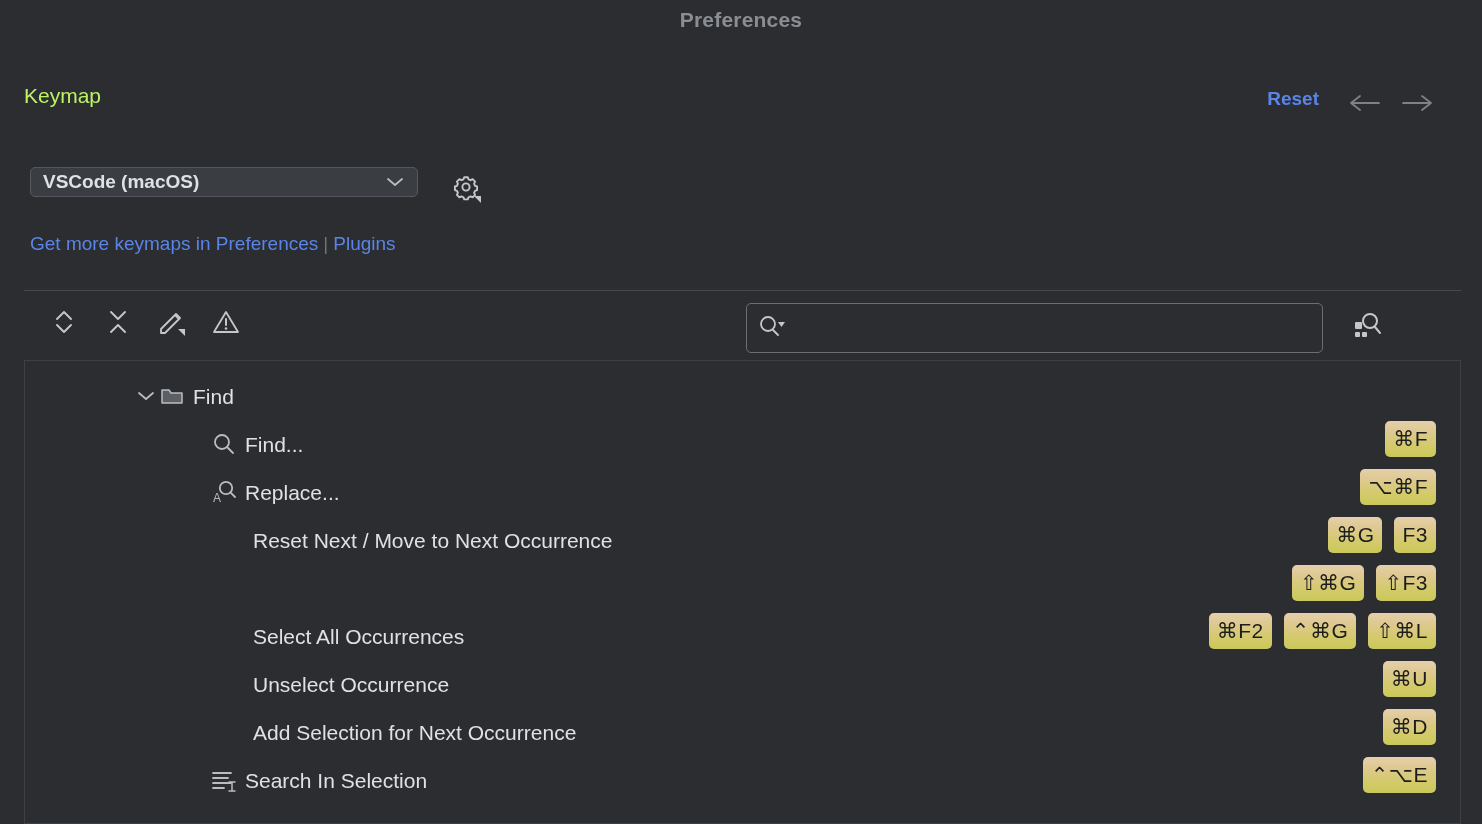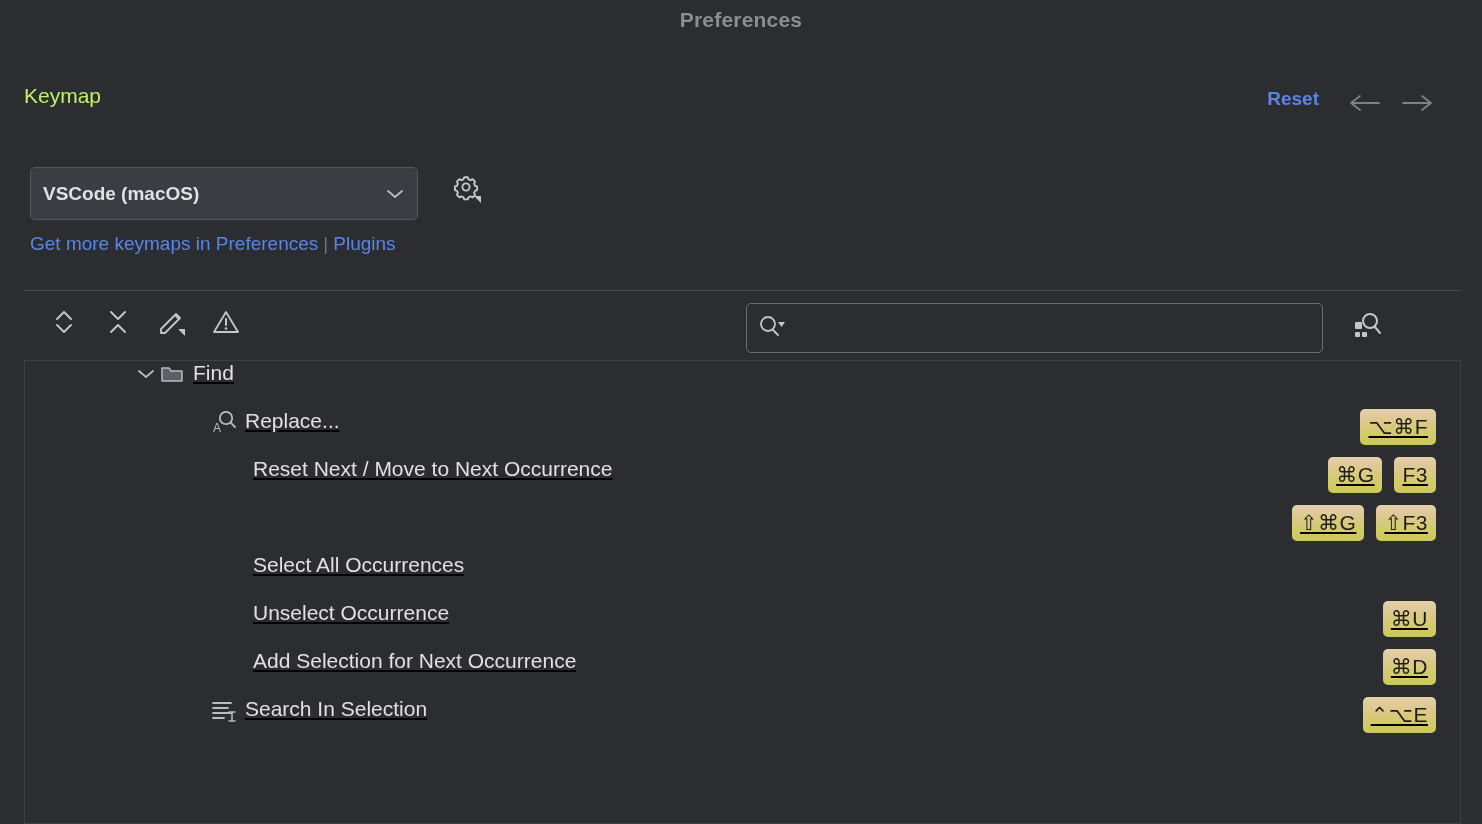--- a/index.html
+++ b/index.html
@@ -33,21 +33,21 @@
   .nav-arrows {
     position: absolute; right: 48px; top: 86px;
     display: flex; gap: 18px; align-items: center;
   }
   .nav-arrow { width: 34px; height: 34px; display: flex; align-items: center; justify-content: center; cursor: pointer; }
   .nav-arrow svg { display: block; }
 
   
   .select-box {
     position: absolute; left: 30px; top: 167px;
-    width: 388px; height: 53px;
+    width: 388px; height: 30px;
     background: #3a3d41; border: 1px solid #55585e; border-radius: 5px;
     display: flex; align-items: center; padding: 0 12px;
     cursor: pointer;
   }
   .select-value { font-size: 19px; font-weight: bold; color: #dfe1e5; flex: 1; }
   .select-chevron { width: 20px; height: 20px; display:flex; align-items:center; justify-content:center;}
 
   .gear-btn {
     position: absolute; left: 448px; top: 171px;
     width: 38px; height: 38px; cursor: pointer;
@@ -90,23 +90,22 @@
   
   .tree-panel {
     position: absolute; left: 24px; top: 360px;
     width: 1437px; height: 464px;
     background: #2b2d30; border: 1px solid #3d4045;
     overflow: hidden;
   }
   .tree-row {
     position: relative;
     height: 48px;
-    display: flex; align-items: flex-start;
+    display: flex; align-items: flex-end;
     cursor: pointer;
-    text-decoration: underline;
   }
   .row-icon { width: 26px; height: 26px; display: flex; align-items: center; justify-content: center; flex: none; }
   .row-caret { width: 26px; height: 26px; display:flex; align-items:center; justify-content:center; flex:none; cursor:pointer;}
   .row-label { font-size: 21px; color: #dfe1e5; white-space: nowrap; margin-left: 8px; }
   .row-spacer { flex: 1; }
   .badges { display: flex; gap: 12px; align-items: center; padding-right: 24px; flex: none; }
   .kbd {
     display: inline-flex; align-items: center; justify-content: center;
     height: 36px; padding: 0 8px; min-width: 34px;
     border-radius: 5px;
@@ -240,20 +239,33 @@
           <svg width="24" height="22" viewBox="0 0 24 22">
             <path d="M2 5 L2 18 L22 18 L22 8 L11 8 L9 5 Z" fill="#5c6064" stroke="#b9bdc2" stroke-width="1.5" stroke-linejoin="round"></path>
           </svg>
         </span>
         <span class="row-label">Find</span>
         <span class="row-spacer"></span>
         <span class="badges"></span>
       </div>
       <div class="tree-row ind-1">
         <span class="row-icon">
+          <svg width="24" height="24" viewBox="0 0 24 24">
+            <circle cx="10" cy="10" r="7" stroke="#b9bdc2" stroke-width="1.8" fill="none"></circle>
+            <path d="M15 15 L21 21" stroke="#b9bdc2" stroke-width="1.8" fill="none" stroke-linecap="round"></path>
+          </svg>
+        </span>
+        <span class="row-label">Find...</span>
+        <span class="row-spacer"></span>
+        <span class="badges">
+          <span class="kbd">⌘F</span>
+        </span>
+      </div>
+      <div class="tree-row ind-1">
+        <span class="row-icon">
           <svg width="26" height="26" viewBox="0 0 26 26">
             <circle cx="15" cy="9" r="6.2" stroke="#b9bdc2" stroke-width="1.8" fill="none"></circle>
             <path d="M19.4 13.4 L24 18" stroke="#b9bdc2" stroke-width="1.8" fill="none" stroke-linecap="round"></path>
             <text x="2" y="23" font-family="Liberation Sans, sans-serif" font-size="12" fill="#b9bdc2">A</text>
           </svg>
         </span>
         <span class="row-label">Replace...</span>
         <span class="row-spacer"></span>
         <span class="badges">
           <span class="kbd">⌥⌘F</span>
@@ -270,20 +282,25 @@
       <div class="tree-row ind-1-noicon">
         <span class="row-spacer"></span>
         <span class="badges">
           <span class="kbd">⇧⌘G</span>
           <span class="kbd">⇧F3</span>
         </span>
       </div>
       <div class="tree-row ind-1-noicon">
         <span class="row-label">Select All Occurrences</span>
         <span class="row-spacer"></span>
+        <span class="badges">
+          <span class="kbd">⌘F2</span>
+          <span class="kbd">⌃⌘G</span>
+          <span class="kbd">⇧⌘L</span>
+        </span>
       </div>
       <div class="tree-row ind-1-noicon">
         <span class="row-label">Unselect Occurrence</span>
         <span class="row-spacer"></span>
         <span class="badges">
           <span class="kbd">⌘U</span>
         </span>
       </div>
       <div class="tree-row ind-1-noicon">
         <span class="row-label">Add Selection for Next Occurrence</span>

